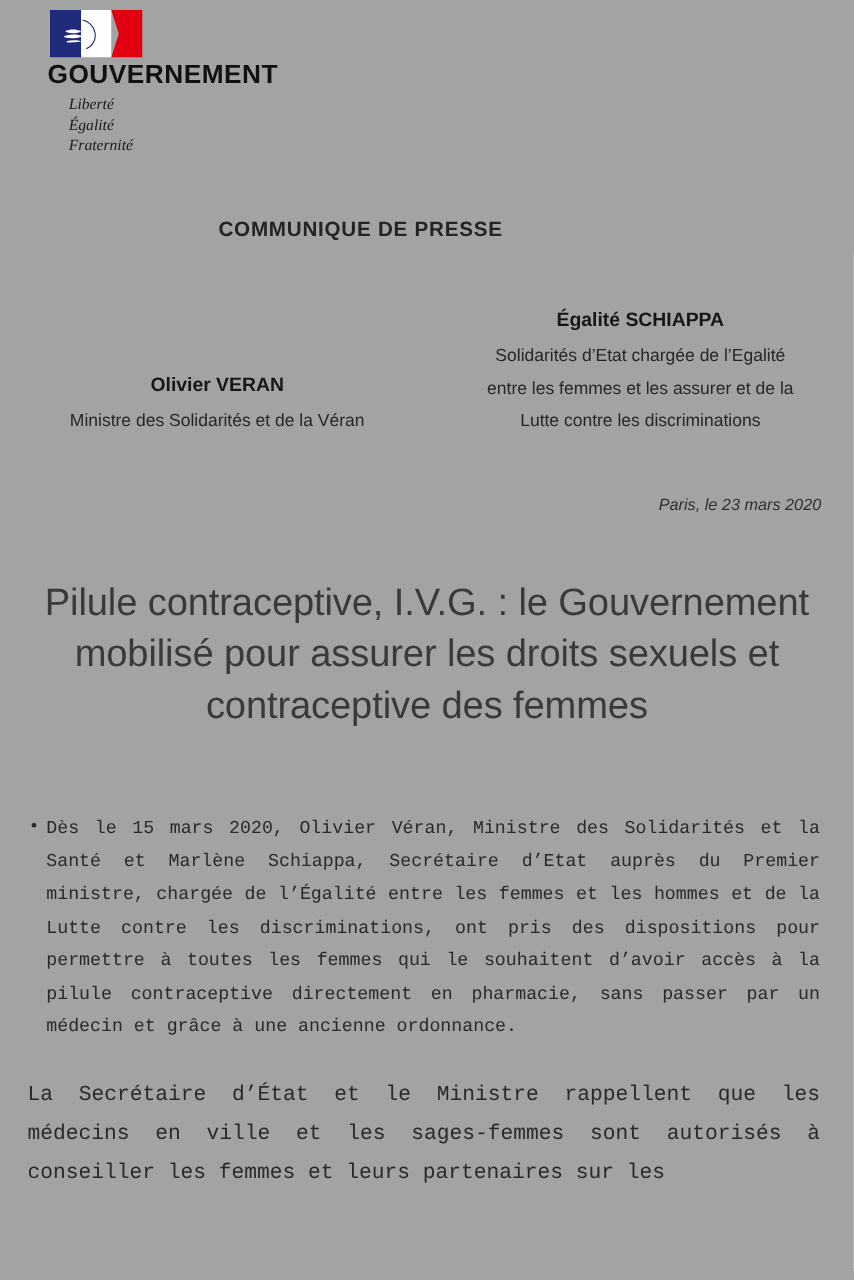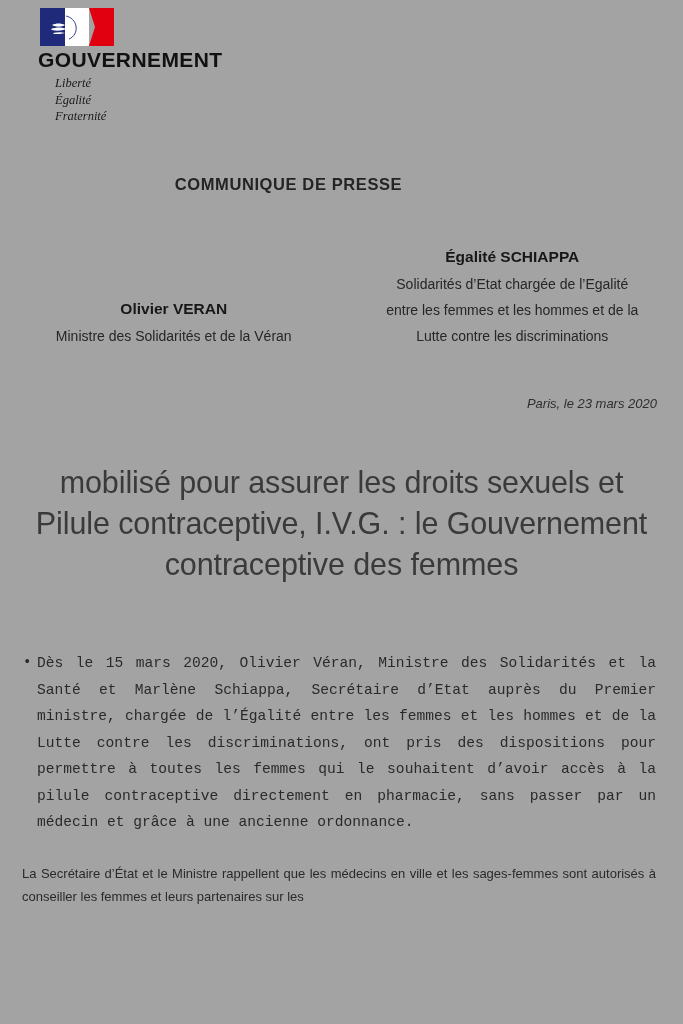--- a/index.html
+++ b/index.html
@@ -152,24 +152,25 @@
   ul.bullets > li::before {
     content: "•";
     position: absolute;
     left: 1px;
     top: 0;
     font-size: 14px;
     color: #2a2a2a;
   }
   .closing-para {
     margin-top: 26px;
-    font-size: 13px;
+    font-size: 17px;
     line-height: 1.82;
     text-align: justify;
     color: #2a2a2a;
+    font-family: Liberation Mono, monospace;
   }
 </style>
 </head>
 <body>
 
 <div class="page">
 
   <div class="logo-block">
     <svg class="flag" viewBox="0 0 74 38">
       <rect x="0" y="0" width="25" height="38" fill="#1f2a7a"></rect>
@@ -196,31 +197,31 @@
     <div class="sig-col left">
       <div class="sig-name">Olivier VERAN</div>
       <div class="sig-role">
         <div>Ministre des Solidarités et de la Véran</div>
       </div>
     </div>
     <div class="sig-col right">
       <div class="sig-name">Égalité SCHIAPPA</div>
       <div class="sig-role">
         <div>Solidarités d’Etat chargée de l’Egalité</div>
-        <div>entre les femmes et les hommes et de la</div>
+        <div>entre les femmes et les assurer et de la</div>
         <div>Lutte contre les discriminations</div>
       </div>
     </div>
   </div>
 
   <div class="dateline">Paris, le 23 mars 2020</div>
 
   <div class="doc-title">
+    <div>Pilule contraceptive, I.V.G. : le Gouvernement</div>
     <div>mobilisé pour assurer les droits sexuels et</div>
-    <div>Pilule contraceptive, I.V.G. : le Gouvernement</div>
     <div>contraceptive des femmes</div>
   </div>
 
   <div class="body-area">
     <ul class="bullets">
       <li>Dès le 15 mars 2020, Olivier Véran, Ministre des Solidarités et la Santé et Marlène Schiappa, Secrétaire d’Etat auprès du Premier ministre, chargée de l’Égalité entre les femmes et les hommes et de la Lutte contre les discriminations, ont pris des dispositions pour permettre à toutes les femmes qui le souhaitent d’avoir accès à la pilule contraceptive directement en pharmacie, sans passer par un médecin et grâce à une ancienne ordonnance.</li>
     </ul>
     <p class="closing-para">La Secrétaire d’État et le Ministre rappellent que les médecins en ville et les sages-femmes sont autorisés à conseiller les femmes et leurs partenaires sur les</p>
   </div>
 

